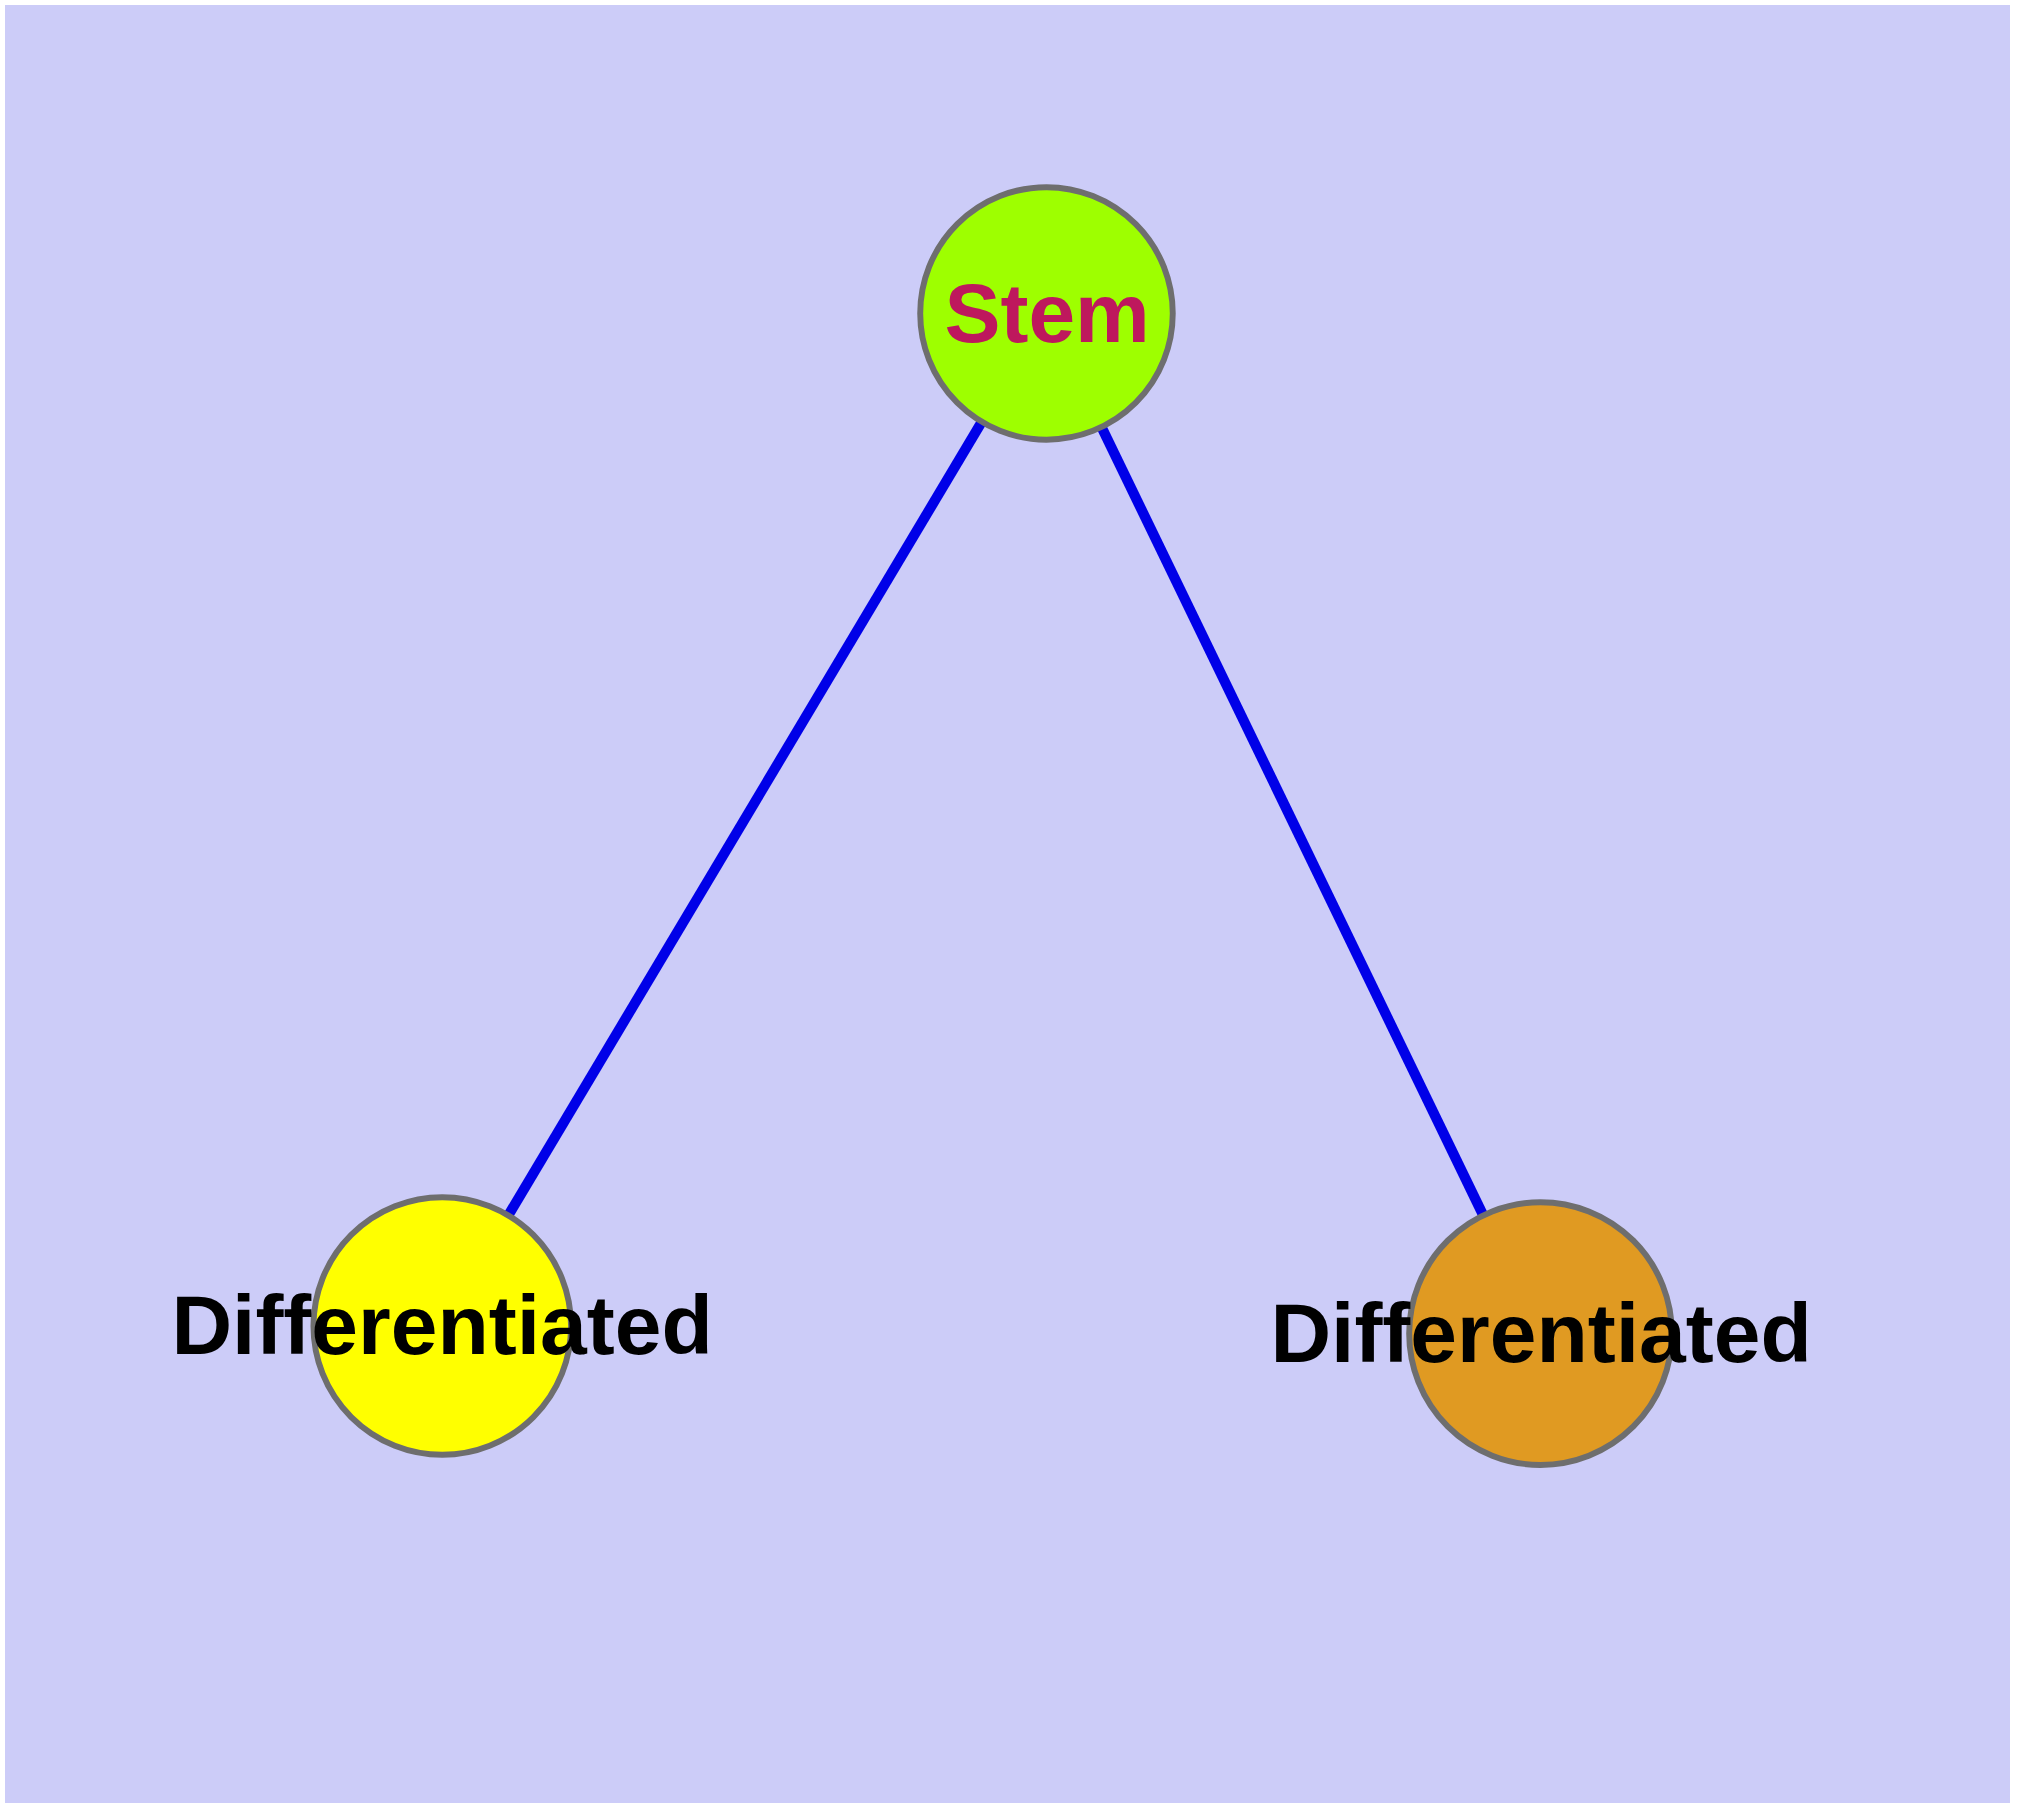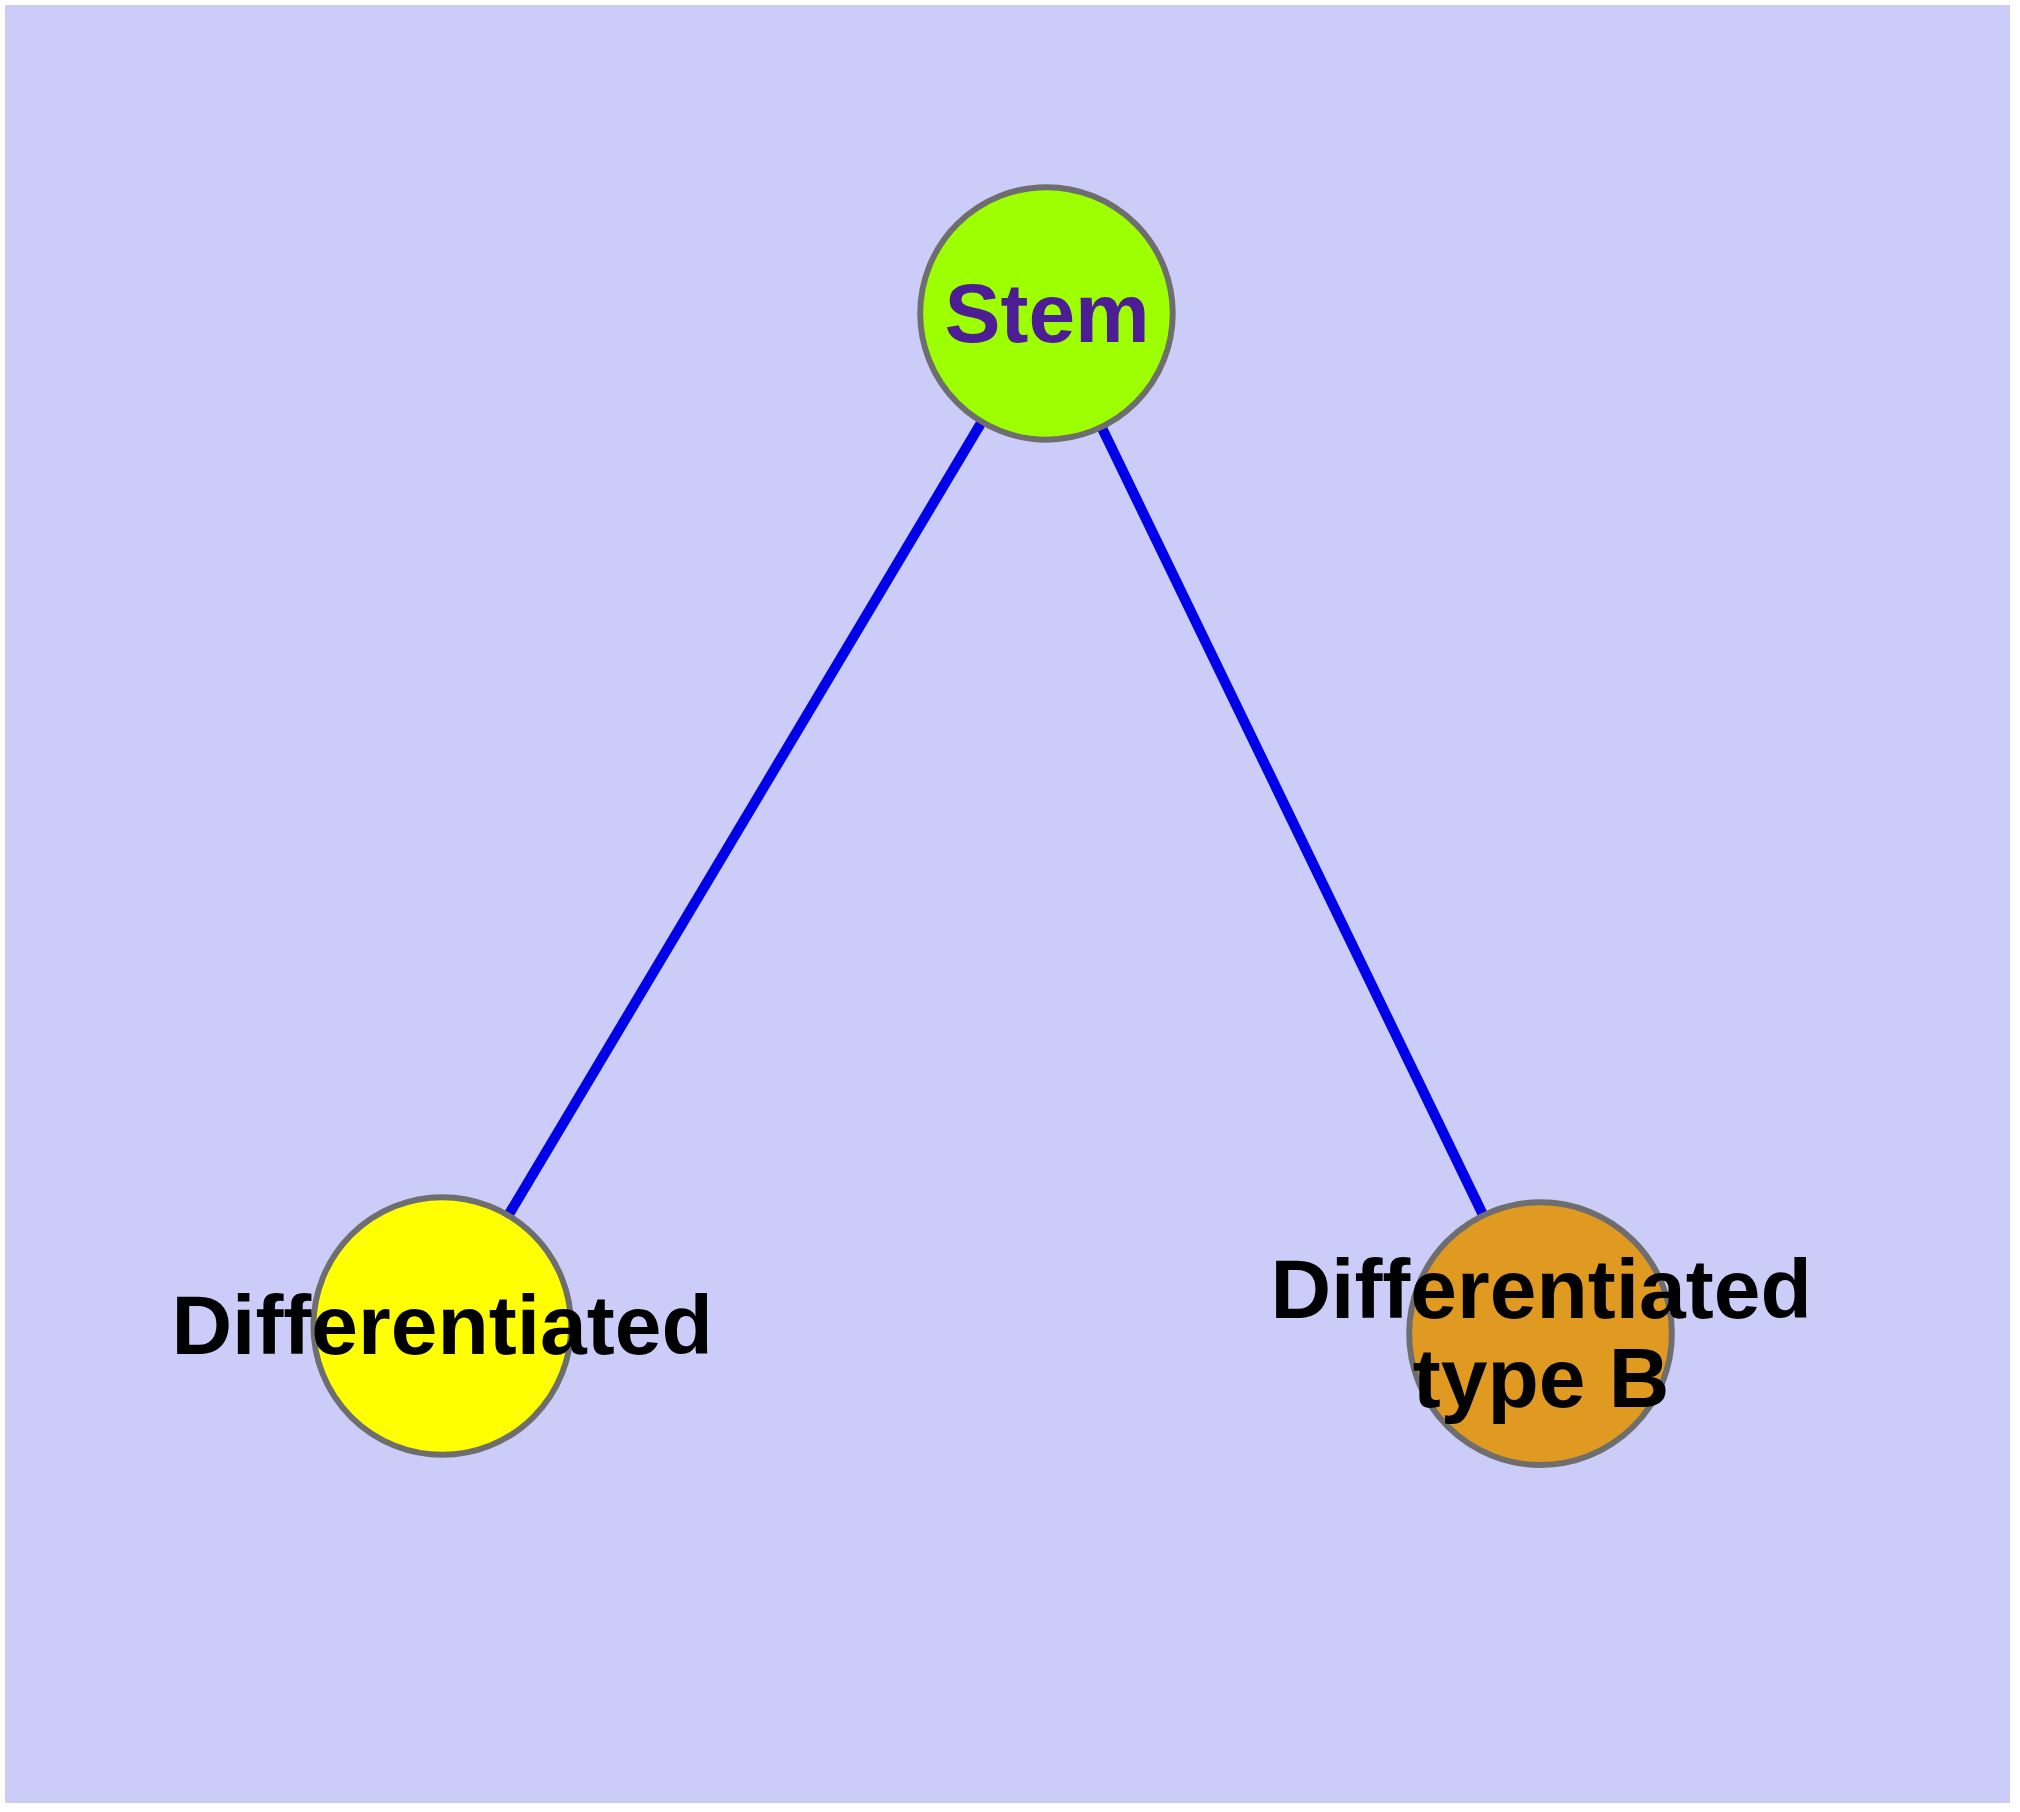--- a/index.html
+++ b/index.html
@@ -66,20 +66,20 @@
           <line class="edge-line" x1="1292.193163772188" y1="494.50526446263166" x2="1746.1919466924112" y2="1432.0945176975354" stroke="#0000E8" stroke-width="12"></line>
         </g>
       <g id="nodes-group">
           <circle class="node-circle" cx="1229" cy="364" r="149" fill="#9EFF00" stroke="#6E6E6E" stroke-width="7"></circle>
           <circle class="node-circle" cx="516" cy="1559" r="152" fill="#FFFF00" stroke="#6E6E6E" stroke-width="7"></circle>
           <circle class="node-circle" cx="1812" cy="1568" r="155" fill="#E09A22" stroke="#6E6E6E" stroke-width="7"></circle>
         </g>
     </svg>
 
     <div id="labels-layer">
-        <div class="node-label label-stem" style="left: 1042px; top: 309px; font-size: 84px; color: #4c1d95;"><div>Stem</div></div>
+        <div class="node-label label-stem" style="left: 1042px; top: 309px; font-size: 84px; color: #be185d;"><div>Stem</div></div>
         <div class="node-label label-diffa" style="left: 437px; top: 1321px; font-size: 84px; color: rgb(0, 0, 0);"><div>Differentiated</div></div>
-        <div class="node-label label-diffb" style="left: 1536px; top: 1329px; font-size: 84px; color: rgb(0, 0, 0);"><div>Differentiated</div><div>type B</div></div>
+        <div class="node-label label-diffb" style="left: 1536px; top: 1329px; font-size: 84px; color: rgb(0, 0, 0);"><div>Differentiated</div></div>
       </div>
 
   </div>
 </div>
 
 
 </body></html>

